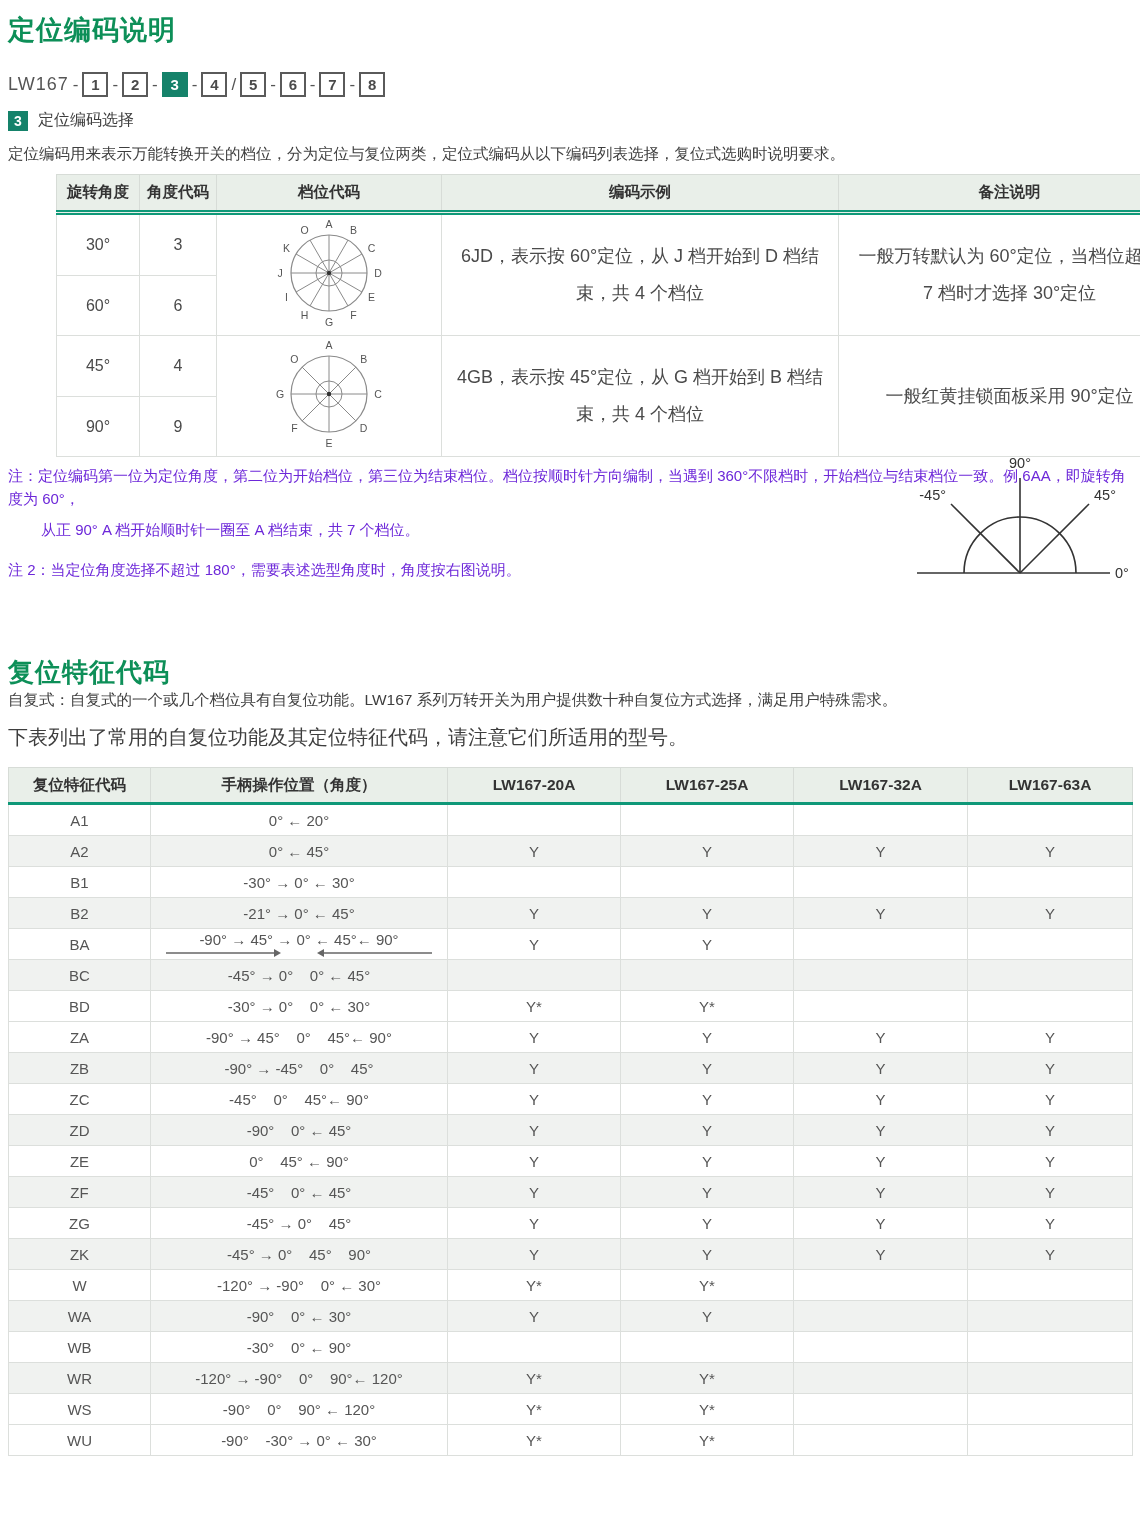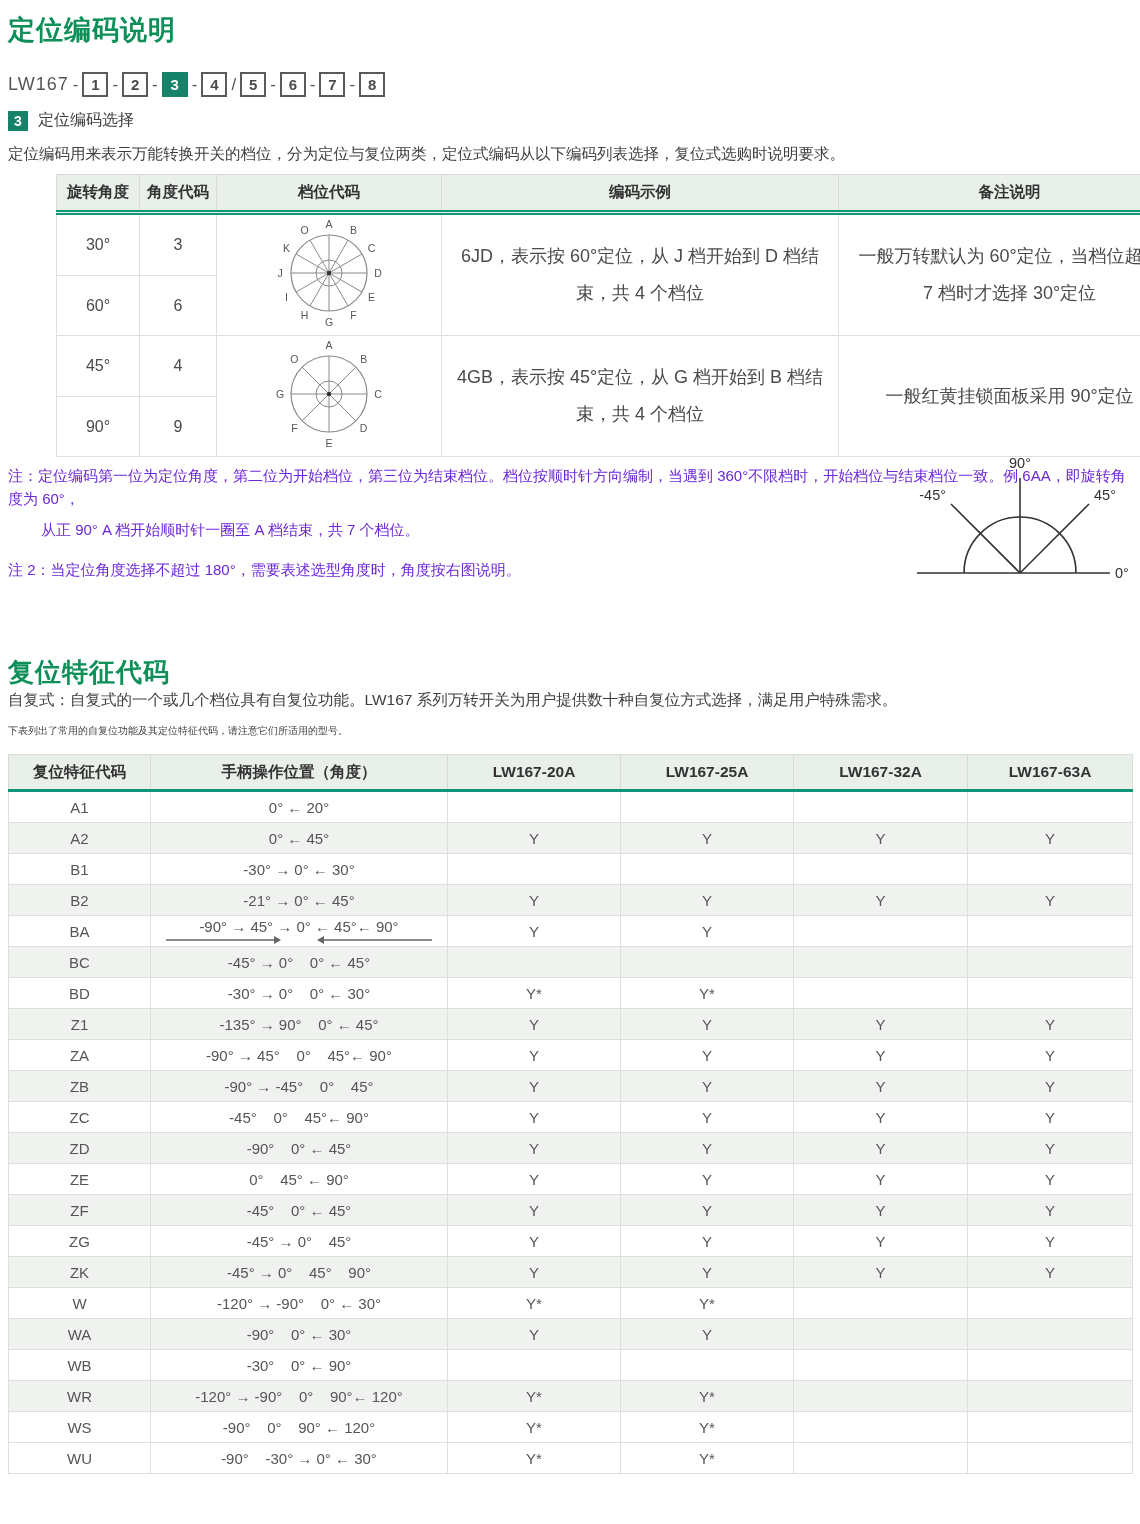--- a/index.html
+++ b/index.html
@@ -32,21 +32,21 @@
 
   .notes{margin-top:8px;font-size:15px;color:#6d28d9;}
   .note-l1{line-height:1.5;}
   .note-l2{padding-left:33px;margin-top:9px;line-height:1.5;}
   .note-2{margin-top:17px;line-height:1.5;}
 
   .angle-diagram{position:absolute;top:440px;right:10px;width:225px;height:158px;}
 
   .h2wrap{margin-top:74px;}
   .reset-p1{font-size:15.5px;color:#3e3e3e;}
-  .reset-p2{margin-top:13px;font-size:10px;color:#3e3e3e;}
+  .reset-p2{margin-top:13px;font-size:20px;color:#3e3e3e;}
 
   .t2{width:1124px;margin-top:16px;}
   .t2 th{background:#e9efe9;border:1px solid #d7dcd7;border-bottom:3px solid #0f9878;height:32px;
          font-size:15.5px;color:#333;font-weight:bold;}
   .t2 td{border:1px solid #dcdfdc;font-size:15px;color:#555;text-align:center;vertical-align:middle;height:28px;}
   .t2 tr.stripe td{background:#f0f2f0;}
   .pos{white-space:pre;}
   .ba-arrows{display:flex;justify-content:center;gap:34px;margin-top:0px;}
 </style>
 </head>
@@ -276,30 +276,20 @@
         <tr>
           <td>BD</td>
           <td>
             <div class="pos">-30° → 0°    0° ← 30°</div>
           </td>
           <td>Y*</td>
           <td>Y*</td>
           <td></td>
           <td></td>
         </tr>
-        <tr class="stripe">
-          <td>Z1</td>
-          <td>
-            <div class="pos">-135° → 90°    0° ← 45°</div>
-          </td>
-          <td>Y</td>
-          <td>Y</td>
-          <td>Y</td>
-          <td>Y</td>
-        </tr>
         <tr>
           <td>ZA</td>
           <td>
             <div class="pos">-90° → 45°    0°    45°← 90°</div>
           </td>
           <td>Y</td>
           <td>Y</td>
           <td>Y</td>
           <td>Y</td>
         </tr>

